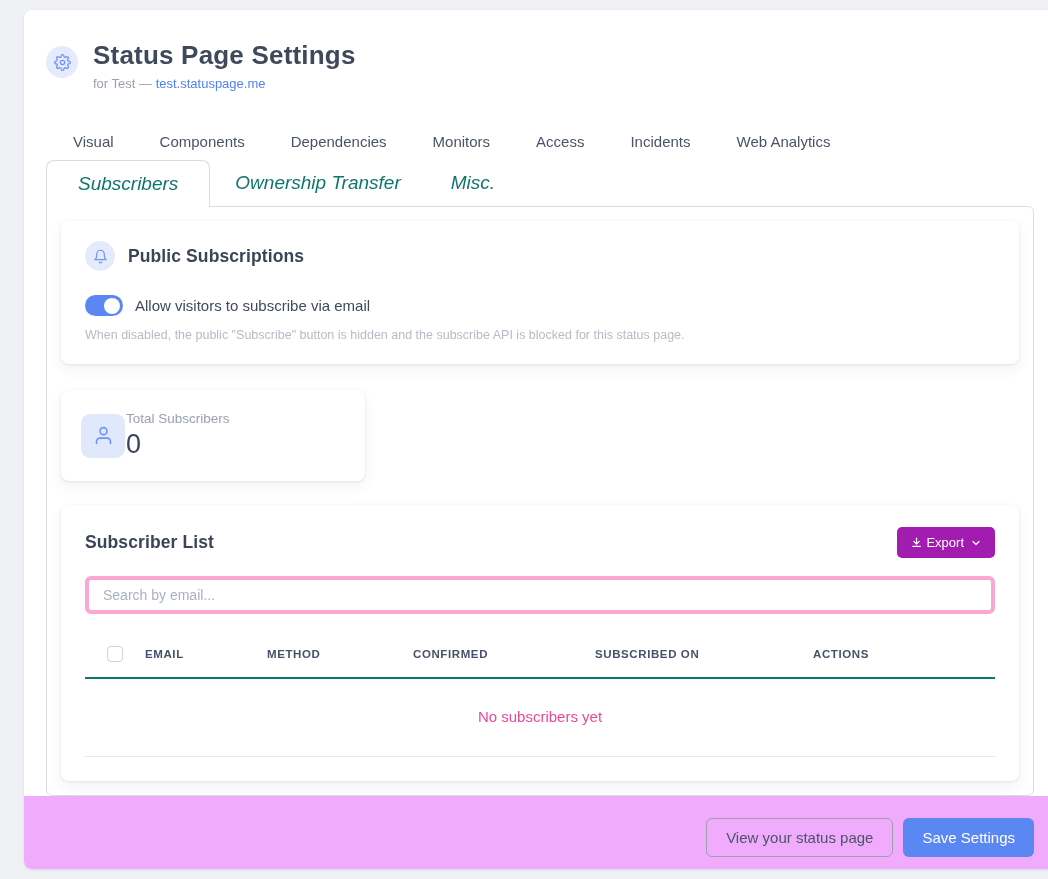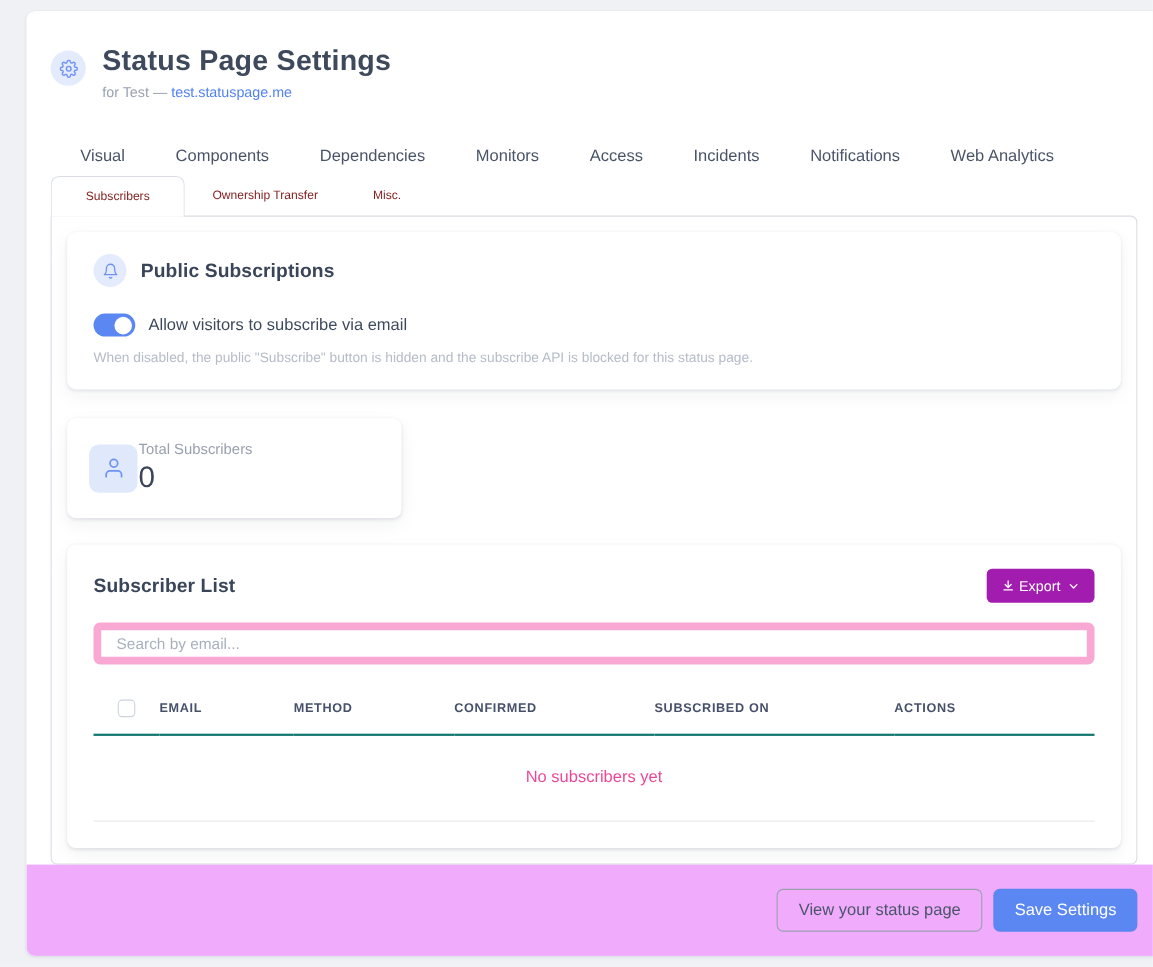--- a/index.html
+++ b/index.html
@@ -27,21 +27,21 @@
   }
   .page-title { font-size: 26px; font-weight: 600; color: #3e4a5c; letter-spacing: .2px; }
   .page-subtitle { font-size: 13px; color: #9aa2b0; margin-top: 5px; }
   .page-subtitle a { color: #5282f1; text-decoration: none; font-weight: 500; }
 
   
   .tab-row1 { display: flex; margin-top: 32px; }
   .tab-row1 .tab { padding: 10px 23px; font-size: 15px; color: #4a5467; cursor: pointer; white-space: nowrap; }
   .tab-row1 .tab:first-child { padding-left: 27px; }
   .tab-row2 { display: flex; position: relative; z-index: 2; }
-  .tab-row2 .tab { padding: 12px 25px; font-size: 11px; color: #7f1d1d; cursor: pointer; white-space: nowrap; }
+  .tab-row2 .tab { padding: 12px 25px; font-size: 19px; color: #0f766e; cursor: pointer; white-space: nowrap; font-style: italic; }
   .tab-row2 .tab.active {
     background: #fff; border: 1px solid #d9dde3; border-bottom: none;
     border-radius: 8px 8px 0 0; margin-bottom: -1px; padding: 12px 31px;
   }
 
   
   .tab-panel {
     border: 1px solid #d9dde3; border-radius: 0 6px 6px 6px;
     padding: 14px; background: #fff;
   }
@@ -78,21 +78,21 @@
 
   
   .list-card { padding: 22px 24px 24px; }
   .list-head { display: flex; justify-content: space-between; align-items: center; }
   .export-btn {
     background: #a21caf; color: #fff; border: none; border-radius: 5px;
     padding: 8px 13px; font-size: 13px; display: flex; align-items: center; gap: 3px;
     cursor: pointer; font-family: "Liberation Sans", sans-serif;
   }
   .search-input {
-    margin-top: 18px; width: 100%; height: 38px; border: 7px solid #f9a8d4; border-radius: 6px;
+    margin-top: 18px; width: 100%; height: 38px; border: 4px solid #f9a8d4; border-radius: 6px;
     padding: 0 14px; font-size: 14px; color: #3e4a5c; outline: none;
     font-family: "Liberation Sans", sans-serif;
   }
   .search-input::placeholder { color: #a9b1bf; }
   table { width: 100%; border-collapse: collapse; margin-top: 20px; table-layout: fixed; }
   th {
     font-size: 11.5px; font-weight: bold; color: #47516b; letter-spacing: .6px;
     text-align: left; padding: 12px 0 15px; border-bottom: 2px solid #0f766e;
   }
   .checkbox { width: 16px; height: 16px; border: 1.5px solid #ccd3dc; border-radius: 4px; background: #fff; cursor: pointer; margin-left: 22px; }
@@ -137,21 +137,20 @@
       </div>
     </div>
 
     <div class="tab-row1">
       <div class="tab">Visual</div>
       <div class="tab">Components</div>
       <div class="tab">Dependencies</div>
       <div class="tab">Monitors</div>
       <div class="tab">Access</div>
       <div class="tab">Incidents</div>
-      <div class="tab">Notifications</div>
       <div class="tab">Web Analytics</div>
     </div>
 
     <div class="tab-row2">
       <div class="tab active">Subscribers</div>
       <div class="tab">Ownership Transfer</div>
       <div class="tab">Misc.</div>
     </div>
 
     <div class="tab-panel">

